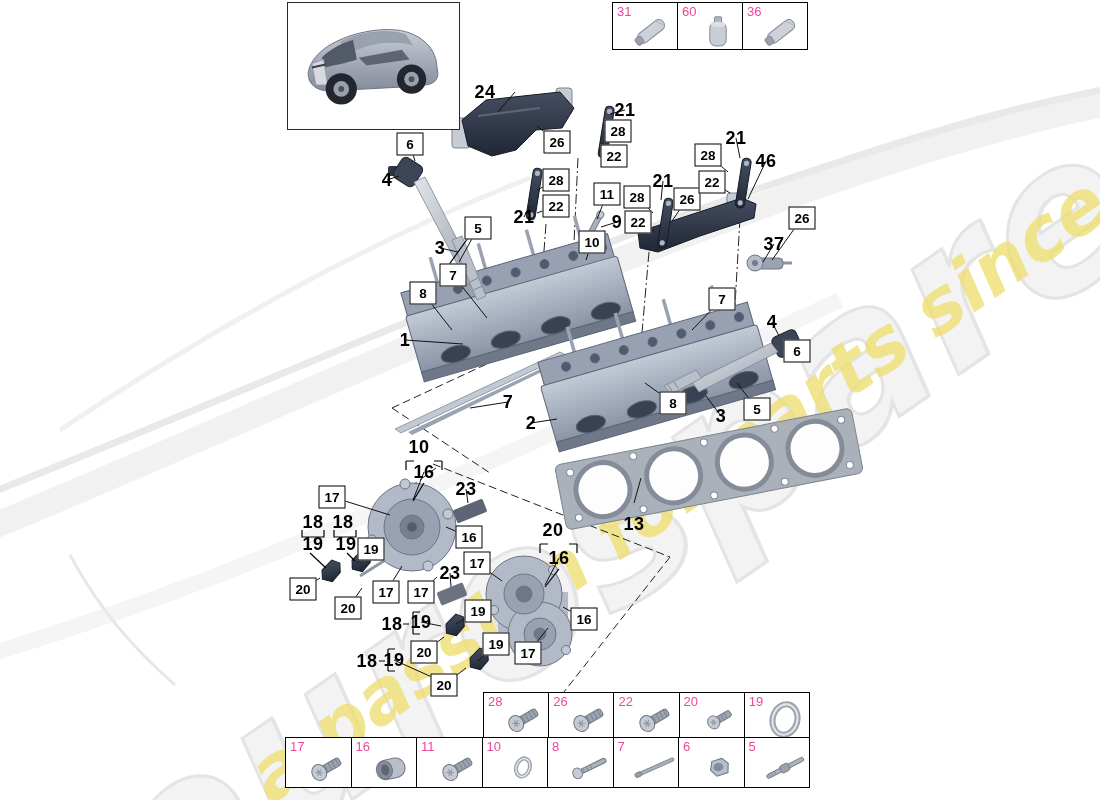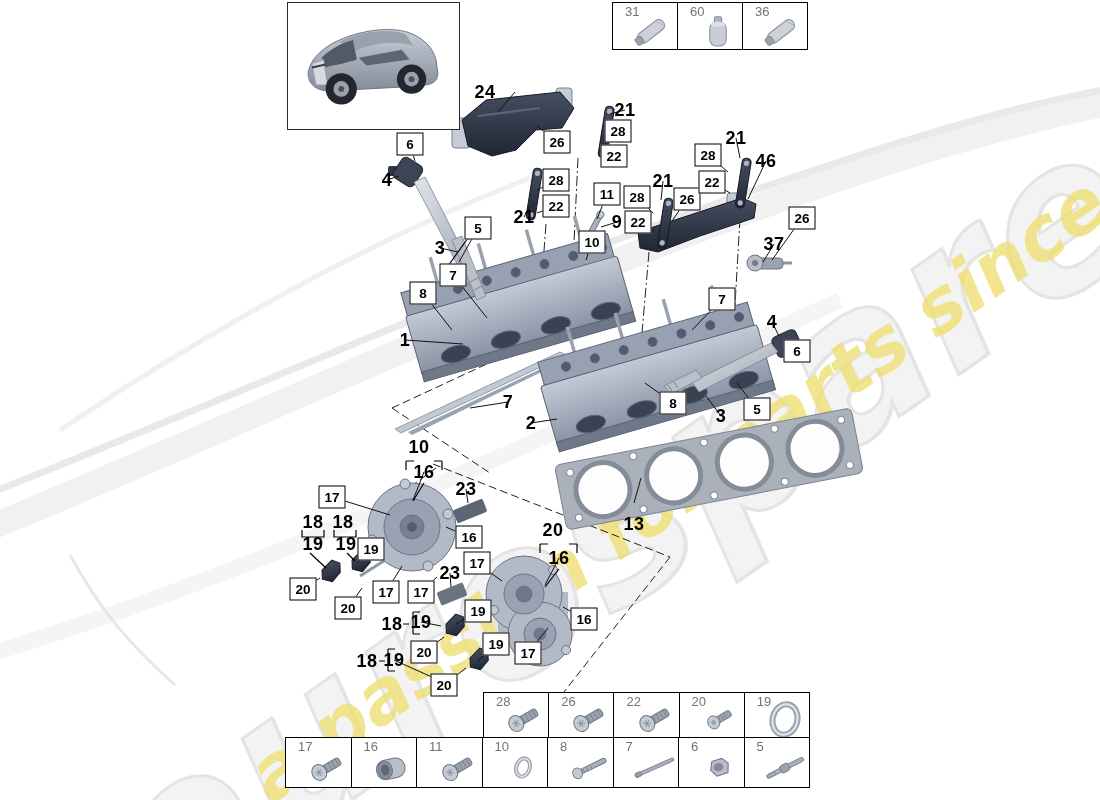--- a/index.html
+++ b/index.html
@@ -19,21 +19,21 @@
   
   #car-box{position:absolute;left:287px;top:2px;width:171px;height:126px;border:1.6px solid #2a2a2a;
     background:#fff;z-index:2;}
   
   .legend{position:absolute;display:flex;border:1.8px solid #000;background:#fff;z-index:2;}
   #legend-top{left:612px;top:2px;width:194px;height:46px;}
   #legend-row1{left:483px;top:692px;width:325px;height:45px;border-bottom:none;}
   #legend-row2{left:285px;top:737px;width:523px;height:49px;}
   .lcell{flex:1;position:relative;border-right:1.5px solid #000;}
   .lcell:last-child{border-right:none;}
-  .lref{position:absolute;left:12px;top:1px;font-size:13px;font-weight:500;color:#737373;}
+  .lref{position:absolute;left:4px;top:1px;font-size:13px;font-weight:500;color:#ec4899;}
   .licon-svg{position:absolute;right:1px;bottom:0;width:46px;height:38px;}
   
   #callouts{position:absolute;left:0;top:0;width:1100px;height:800px;z-index:3;pointer-events:none;}
   .co{position:absolute;transform:translate(-50%,-50%);color:#000;pointer-events:auto;cursor:pointer;}
   .co.boxed{border:1.6px solid #000;background:#fff;padding:1px 4px 0 4px;min-width:17px;height:20px;
     text-align:center;font-size:13.5px;font-weight:600;line-height:19px;}
   .co.plain{font-size:18px;font-weight:800;letter-spacing:.5px;}
 </style>
 </head>
 <body>

